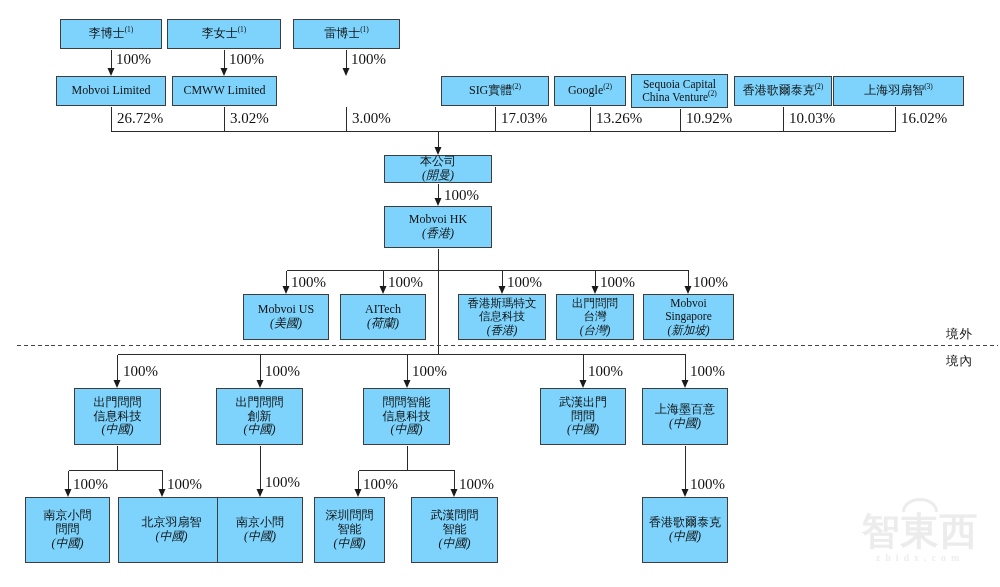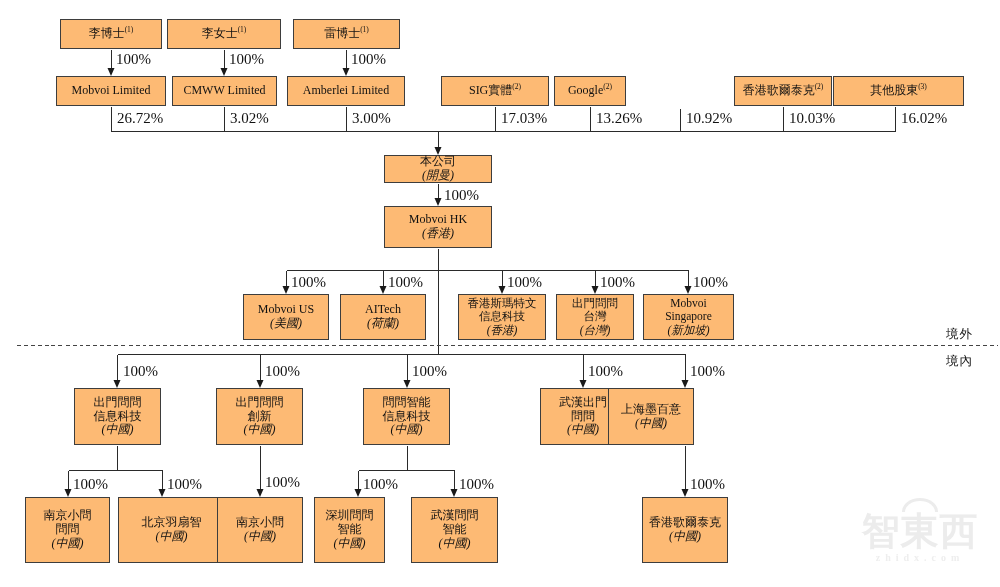--- a/index.html
+++ b/index.html
@@ -1,19 +1,19 @@
 <!DOCTYPE html>
 <html><head>
 <meta charset="utf-8">
 <style>
   html,body{margin:0;padding:0;background:#fff;}
   #stage{position:relative;width:1000px;height:587px;background:#ffffff;overflow:hidden;
          font-family:"Liberation Serif","DejaVu Serif",serif;color:#111;}
   #wires{position:absolute;left:0;top:0;}
-  .node{position:absolute;background:#fdba74;border:1px solid #3d3d3d;box-sizing:border-box;
+  .node{position:absolute;background:#7dd3fc;border:1px solid #3d3d3d;box-sizing:border-box;
         display:flex;flex-direction:column;align-items:center;justify-content:center;
         text-align:center;font-size:12px;line-height:1.14;}
   .node div{white-space:nowrap;}
   .node .loc{font-style:italic;}
   .node sup{font-size:7.5px;line-height:0;vertical-align:super;}
   .sm{font-size:11.5px;}
   .pct{position:absolute;font-size:15px;white-space:nowrap;}
   .zone{position:absolute;font-size:12.5px;letter-spacing:1px;}
   .wm{position:absolute;left:845px;top:498px;width:150px;text-align:center;pointer-events:none;}
   .wm .arc{width:30px;height:11px;margin:0 auto;border:3px solid #ececec;border-bottom:none;
@@ -113,34 +113,35 @@
   <div class="node" style="left:293px;top:19px;width:107px;height:30px">
     <div><span>雷博士</span><sup>(1)</sup></div>
   </div>
 
   <div class="node" style="left:172px;top:76px;width:105px;height:30px">
     <div><span>CMWW Limited</span></div>
   </div>
   <div class="node" style="left:56px;top:76px;width:110px;height:30px">
     <div><span>Mobvoi Limited</span></div>
   </div>
-  <div class="node" style="left:287px;top:76px;width:118px;height:30px">
-    <div><span>Amberlei Limited</span></div>
-  </div>
   <div class="node" style="left:441px;top:76px;width:108px;height:30px">
     <div><span>SIG實體</span><sup>(2)</sup></div>
   </div>
   <div class="node" style="left:554px;top:76px;width:72px;height:30px">
     <div><span>Google</span><sup>(2)</sup></div>
   </div>
+  <div class="node sm" style="left:631px;top:74px;width:97px;height:34px">
+    <div><span>Sequoia Capital</span></div>
+    <div><span>China Venture</span><sup>(2)</sup></div>
+  </div>
   <div class="node" style="left:734px;top:76px;width:98px;height:30px">
     <div><span>香港歌爾泰克</span><sup>(2)</sup></div>
   </div>
   <div class="node" style="left:833px;top:76px;width:131px;height:30px">
-    <div><span>其他股東</span><sup>(3)</sup></div>
+    <div><span>上海羽扇智</span><sup>(3)</sup></div>
   </div>
 
   <div class="node" style="left:384px;top:155px;width:108px;height:28px">
     <div><span>本公司</span></div>
     <div class="loc">(開曼)</div>
   </div>
   <div class="node" style="left:384px;top:206px;width:108px;height:42px">
     <div><span>Mobvoi HK</span></div>
     <div class="loc">(香港)</div>
   </div>
@@ -182,21 +183,21 @@
   <div class="node" style="left:363px;top:388px;width:87px;height:57px">
     <div><span>問問智能</span></div>
     <div><span>信息科技</span></div>
     <div class="loc">(中國)</div>
   </div>
   <div class="node" style="left:540px;top:388px;width:86px;height:57px">
     <div><span>武漢出門</span></div>
     <div><span>問問</span></div>
     <div class="loc">(中國)</div>
   </div>
-  <div class="node" style="left:608px;top:388px;width:86px;height:57px">
+  <div class="node" style="left:642px;top:388px;width:86px;height:57px">
     <div><span>上海墨百意</span></div>
     <div class="loc">(中國)</div>
   </div>
 
   <div class="node" style="left:25px;top:497px;width:85px;height:66px">
     <div><span>南京小問</span></div>
     <div><span>問問</span></div>
     <div class="loc">(中國)</div>
   </div>
   <div class="node" style="left:118px;top:497px;width:107px;height:66px">

